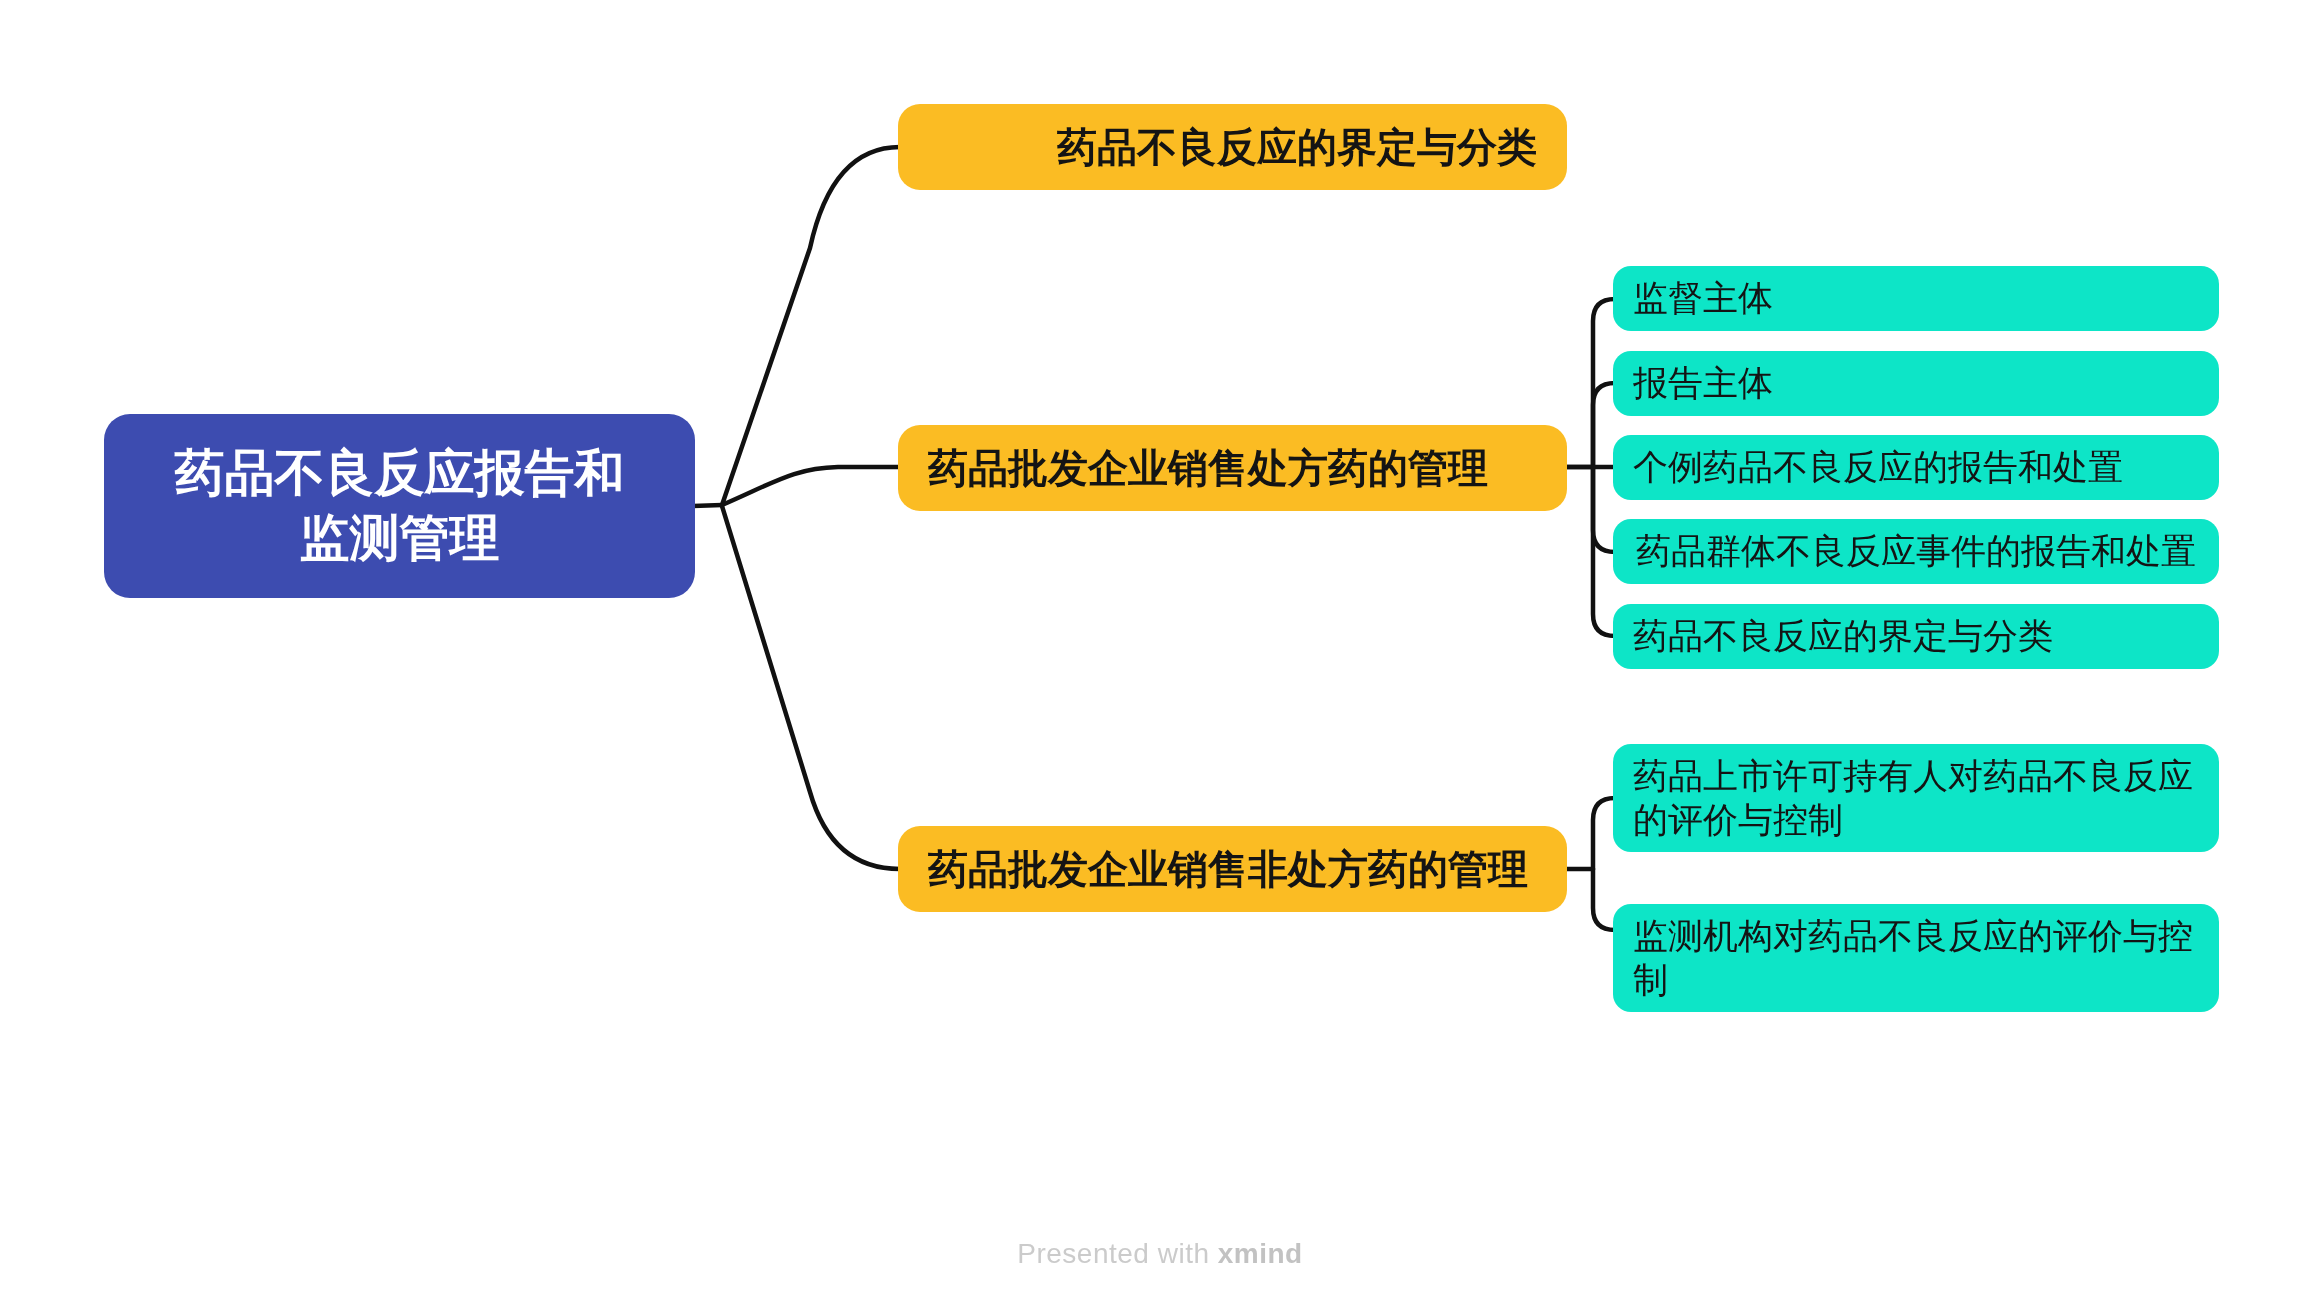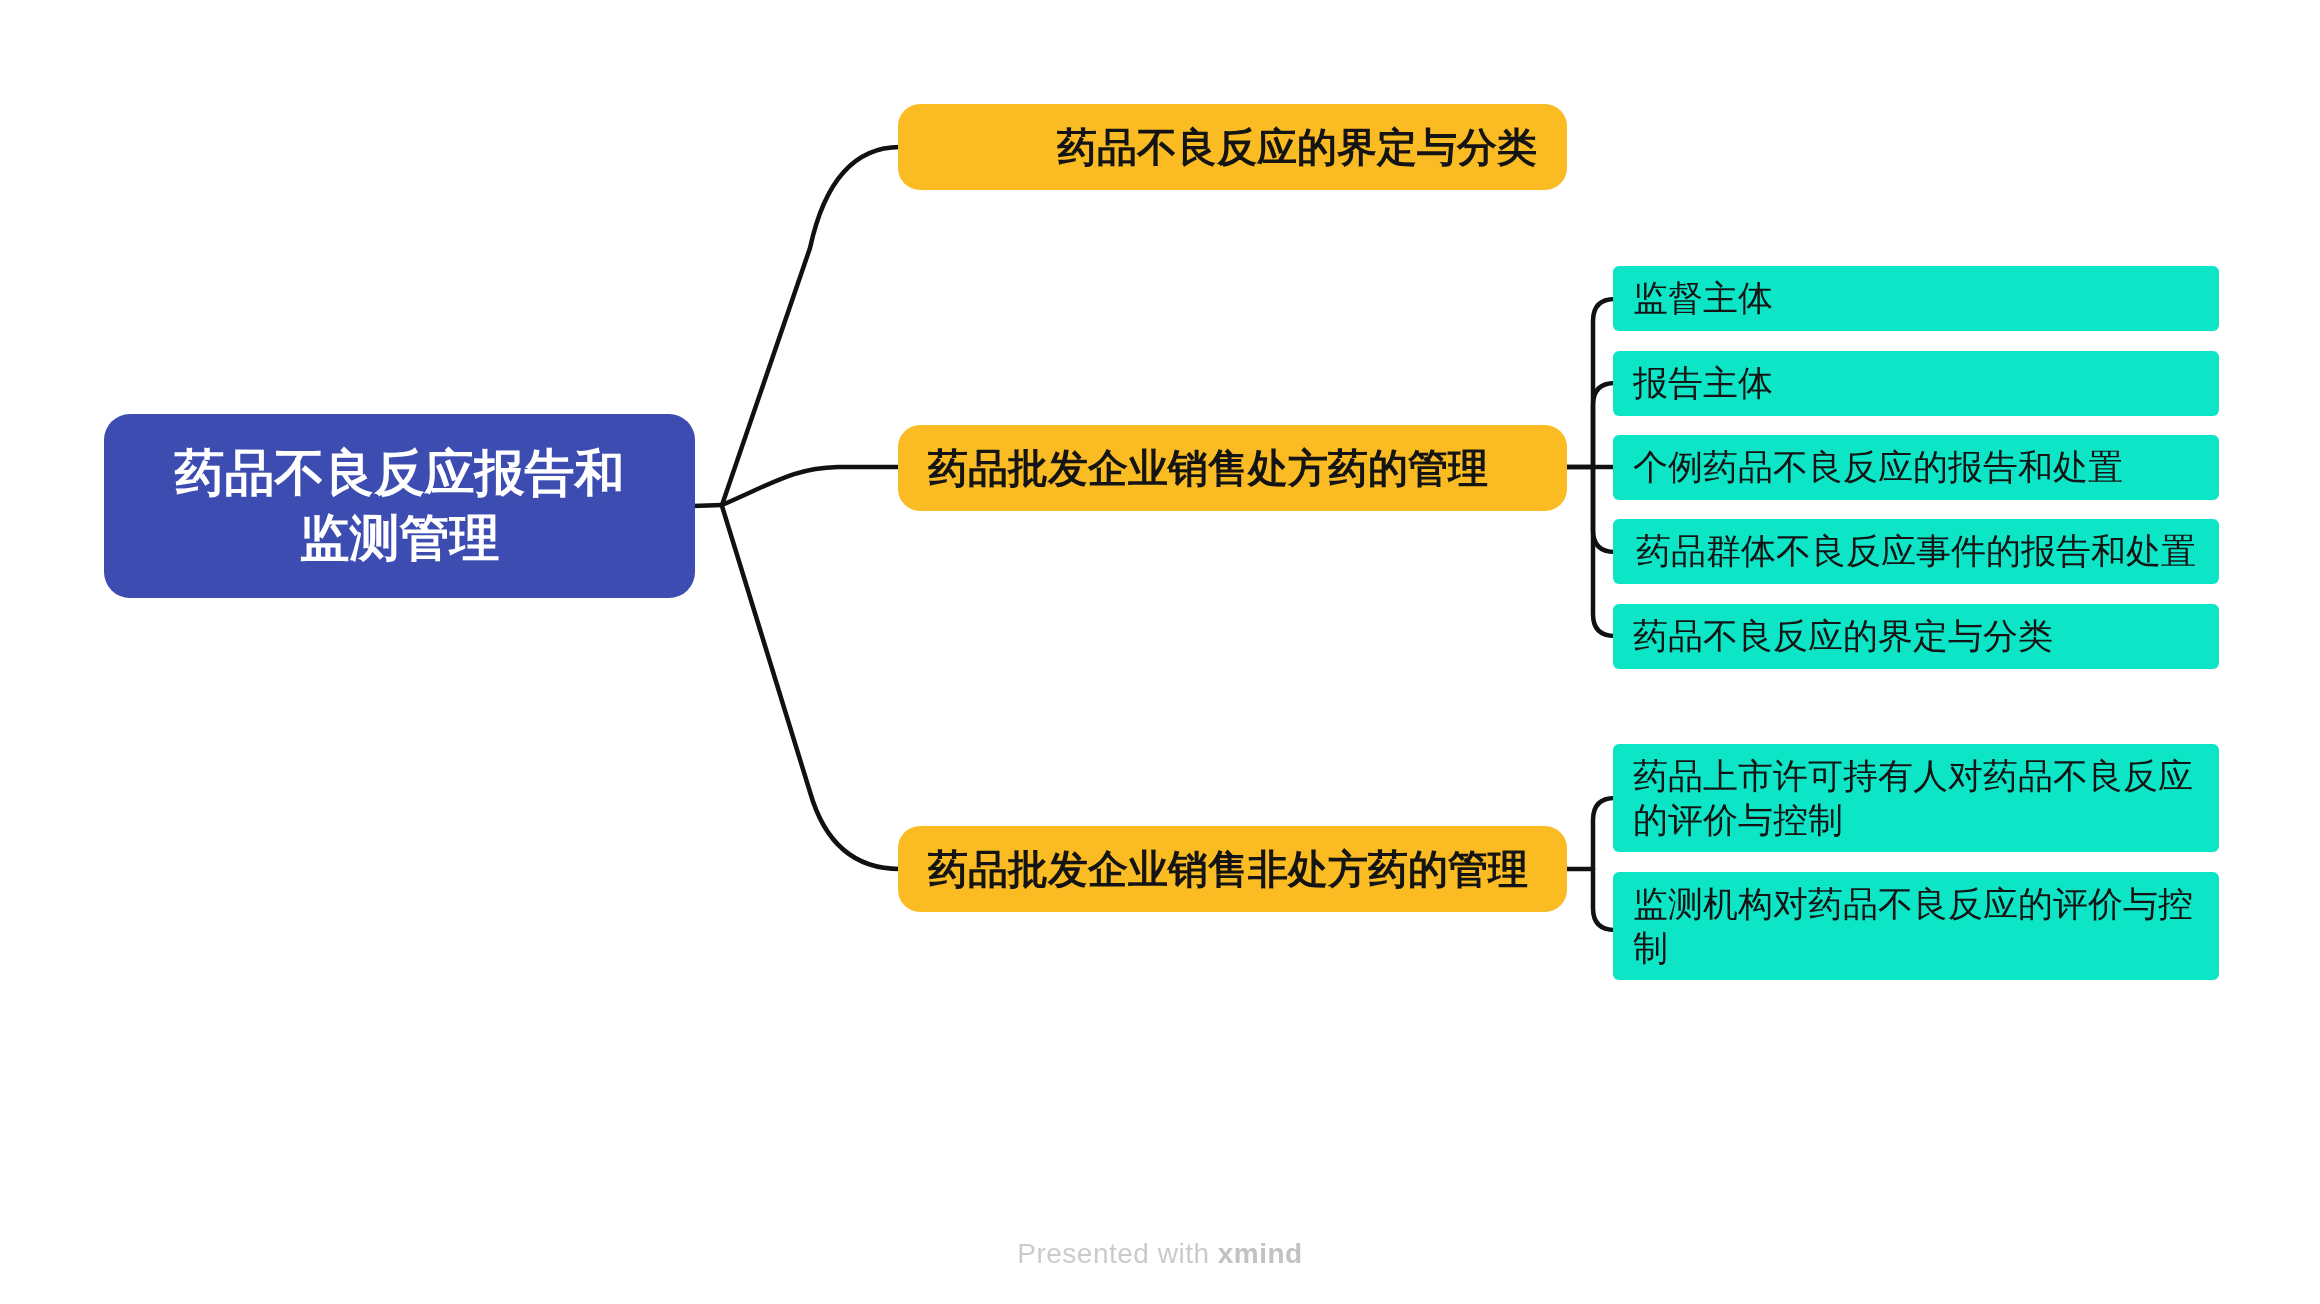--- a/index.html
+++ b/index.html
@@ -64,33 +64,33 @@
     padding: 0 30px;
   }
   .branch-1 { left: 898px; top: 104px; justify-content: flex-end; }
   .branch-2 { left: 898px; top: 425px; }
   .branch-3 { left: 898px; top: 826px; }
   .child-node {
     left: 1613px;
     width: 606px;
     background: var(--child-bg);
     color: var(--child-text);
-    border-radius: 6px;
+    border-radius: 18px;
     font-size: 35px;
     font-weight: normal;
     line-height: 1.26;
     padding: 8px 20px;
   }
   .child-1 { top: 266px; height: 65px; }
   .child-2 { top: 351px; height: 65px; }
   .child-3 { top: 435px; height: 65px; }
   .child-4 { top: 519px; height: 65px; justify-content: center; }
   .child-5 { top: 604px; height: 65px; }
   .child-6 { top: 744px; height: 108px; }
-  .child-7 { top: 872px; height: 108px; align-items: center; }
+  .child-7 { top: 904px; height: 108px; align-items: center; }
   .footer {
     position: absolute;
     left: 50%;
     top: 1238px;
     transform: translateX(-50%);
     font-size: 28px;
     color: var(--footer-text);
     white-space: nowrap;
     letter-spacing: 0.5px;
   }

